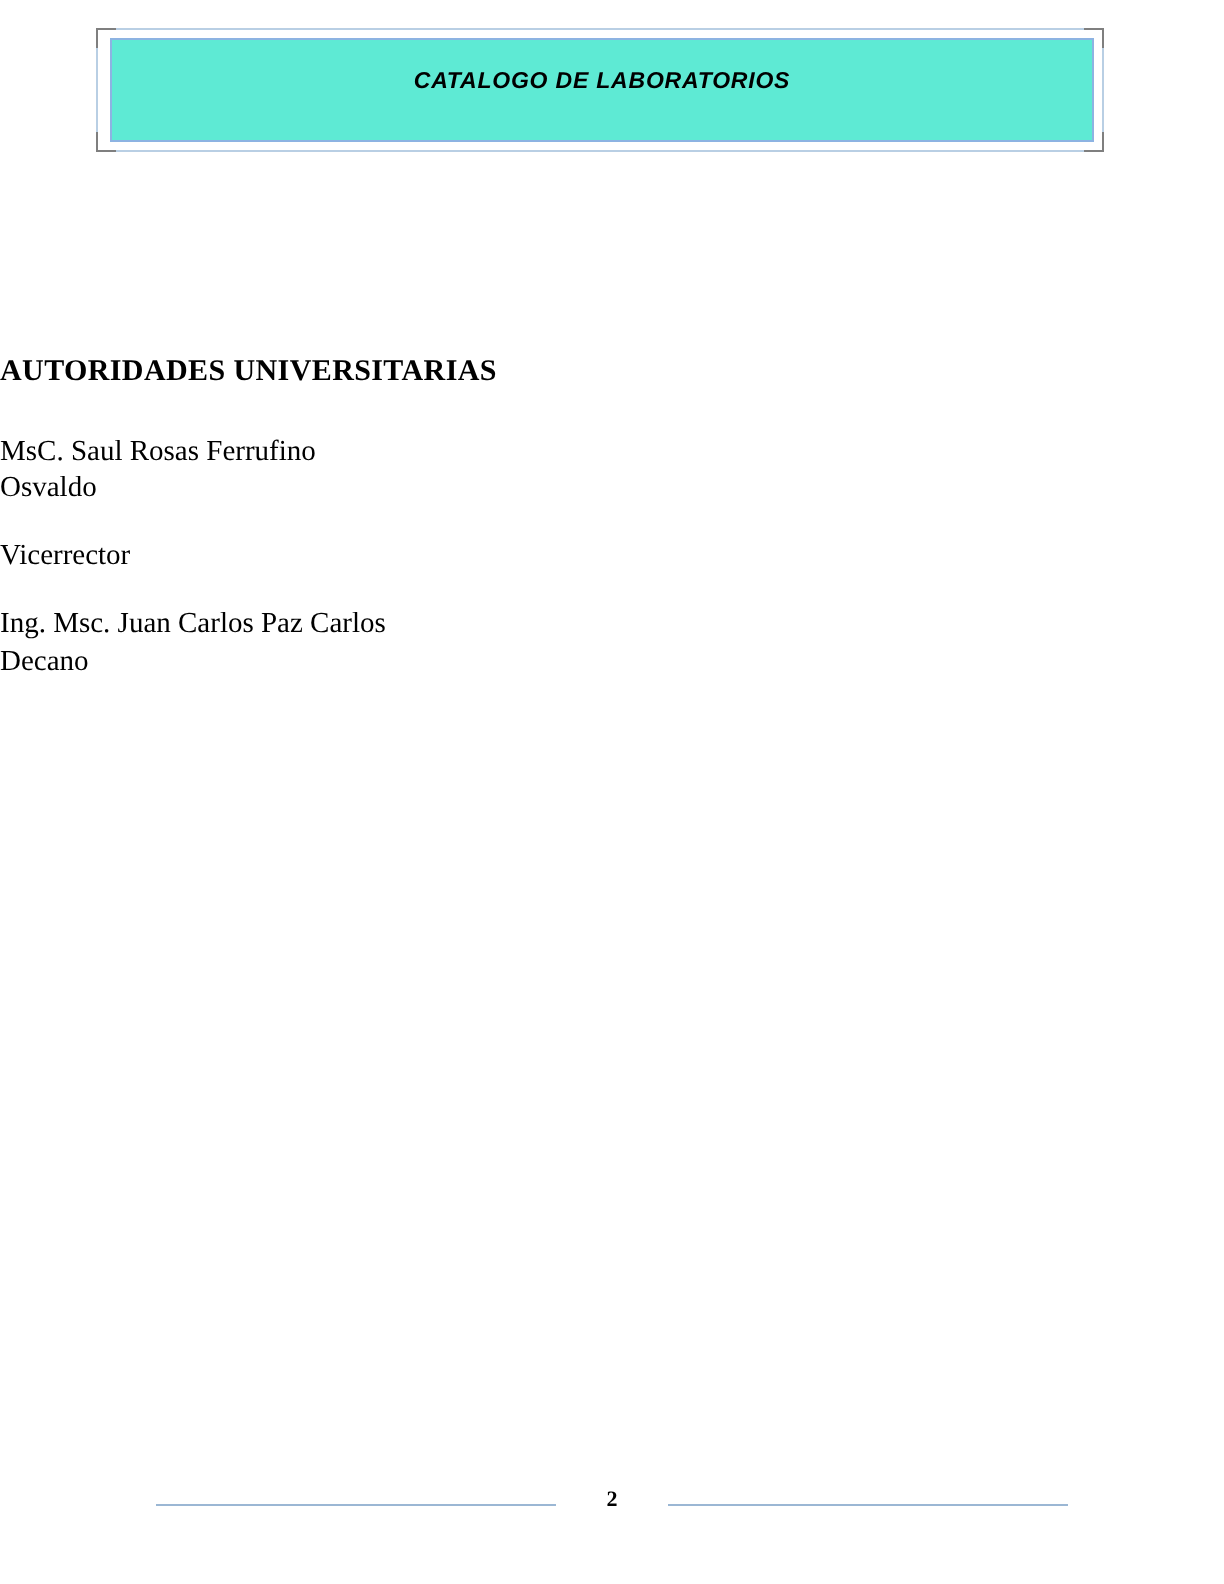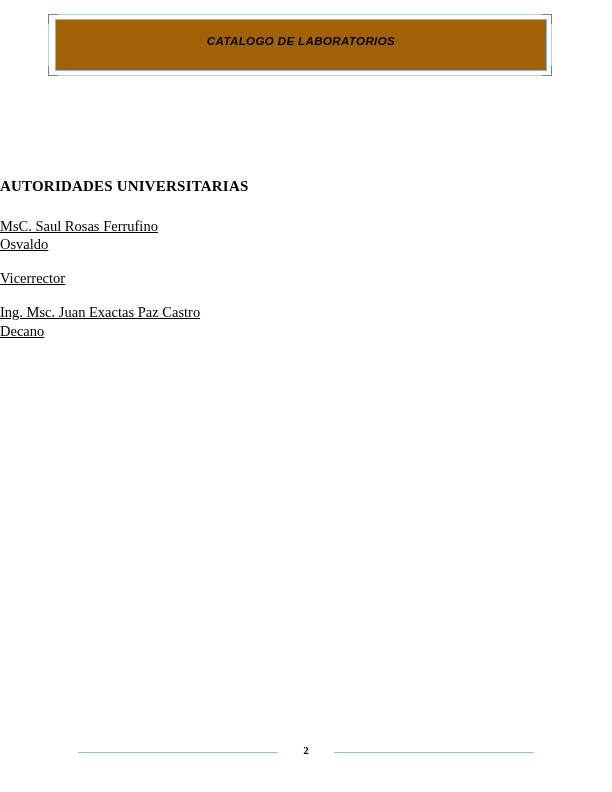--- a/index.html
+++ b/index.html
@@ -33,21 +33,21 @@
     border: 1px solid #b9cfe4;
     box-sizing: border-box;
     background: #ffffff;
   }
   .header-band {
     position: absolute;
     left: 7px;
     top: 5px;
     width: 492px;
     height: 52px;
-    background: #a16207;
+    background: #5eead4;
     border: 1px solid #8db3e2;
     box-sizing: border-box;
     display: flex;
     flex-direction: column;
     align-items: center;
     justify-content: center;
   }
   .header-line {
     font-family: "Liberation Sans", sans-serif;
     font-weight: bold;
@@ -82,21 +82,20 @@
   }
   .section-title {
     font-family: "Liberation Serif", serif;
     font-weight: bold;
     font-size: 15px;
     letter-spacing: 0.2px;
     margin: 0 0 22px 0;
   }
   .authority {
     margin-bottom: 16px;
-    text-decoration: underline;
   }
   .authority .name {
     font-size: 14.5px;
     line-height: 1.25;
   }
   .authority .role {
     font-size: 14.5px;
     line-height: 1.25;
   }
 
@@ -148,21 +147,21 @@
   <div class="authority">
     <div class="name">MsC. Saul Rosas Ferrufino</div>
     <div class="role">Osvaldo</div>
   </div>
 
   <div class="authority">
     <div class="role">Vicerrector</div>
   </div>
 
   <div class="authority">
-    <div class="name">Ing. Msc. Juan Exactas Paz Castro</div>
+    <div class="name">Ing. Msc. Juan Carlos Paz Carlos</div>
     <div class="role">Decano</div>
   </div>
 
 </div>
 
 <div class="footer">
   <div class="footer-rule-left"></div>
   <div class="footer-rule-right"></div>
   <div class="footer-page">2</div>
 </div>

